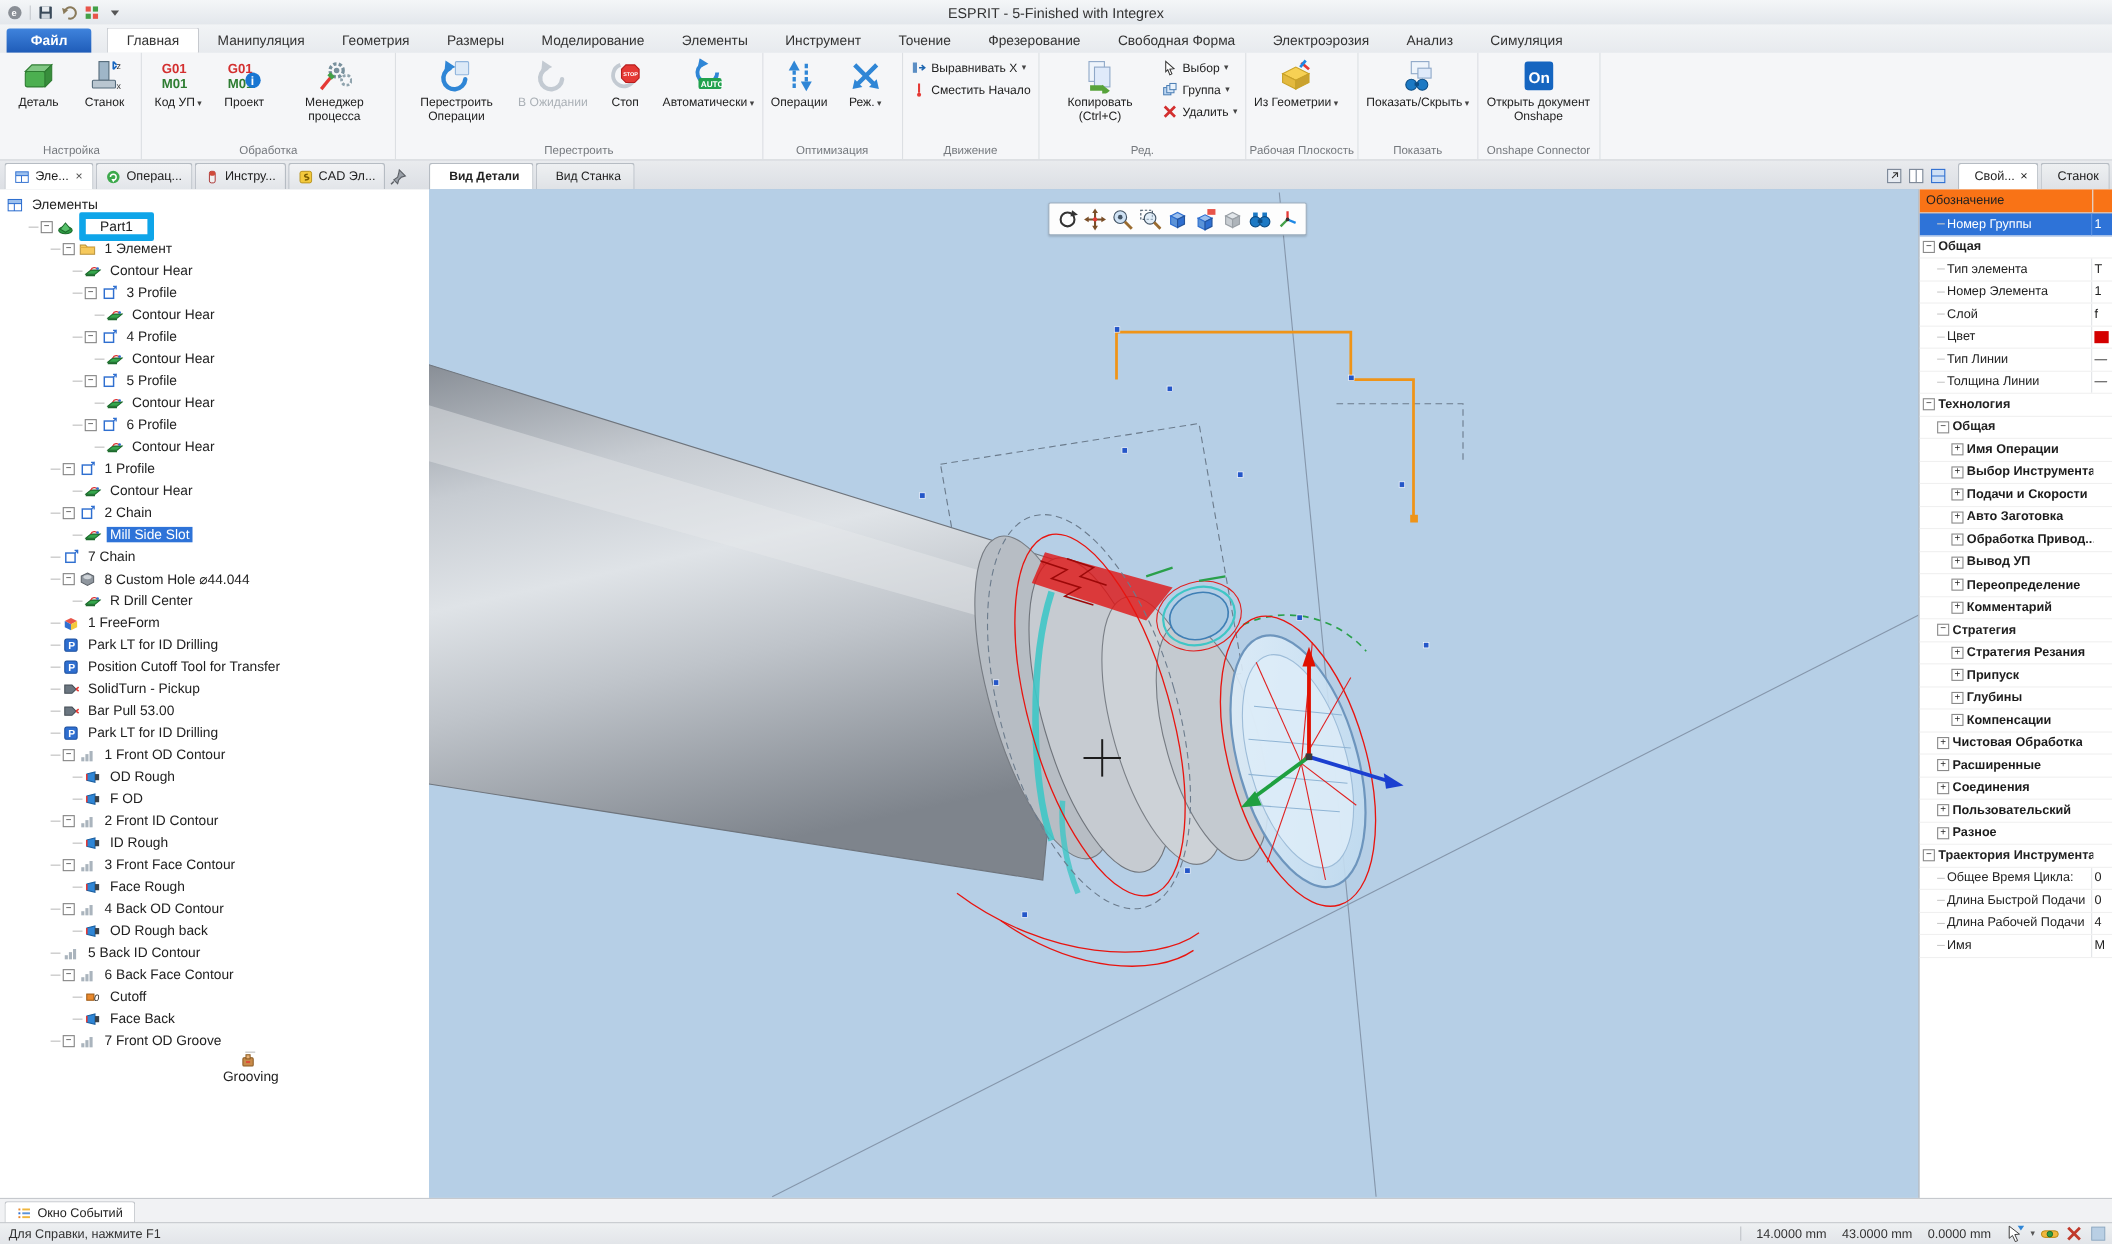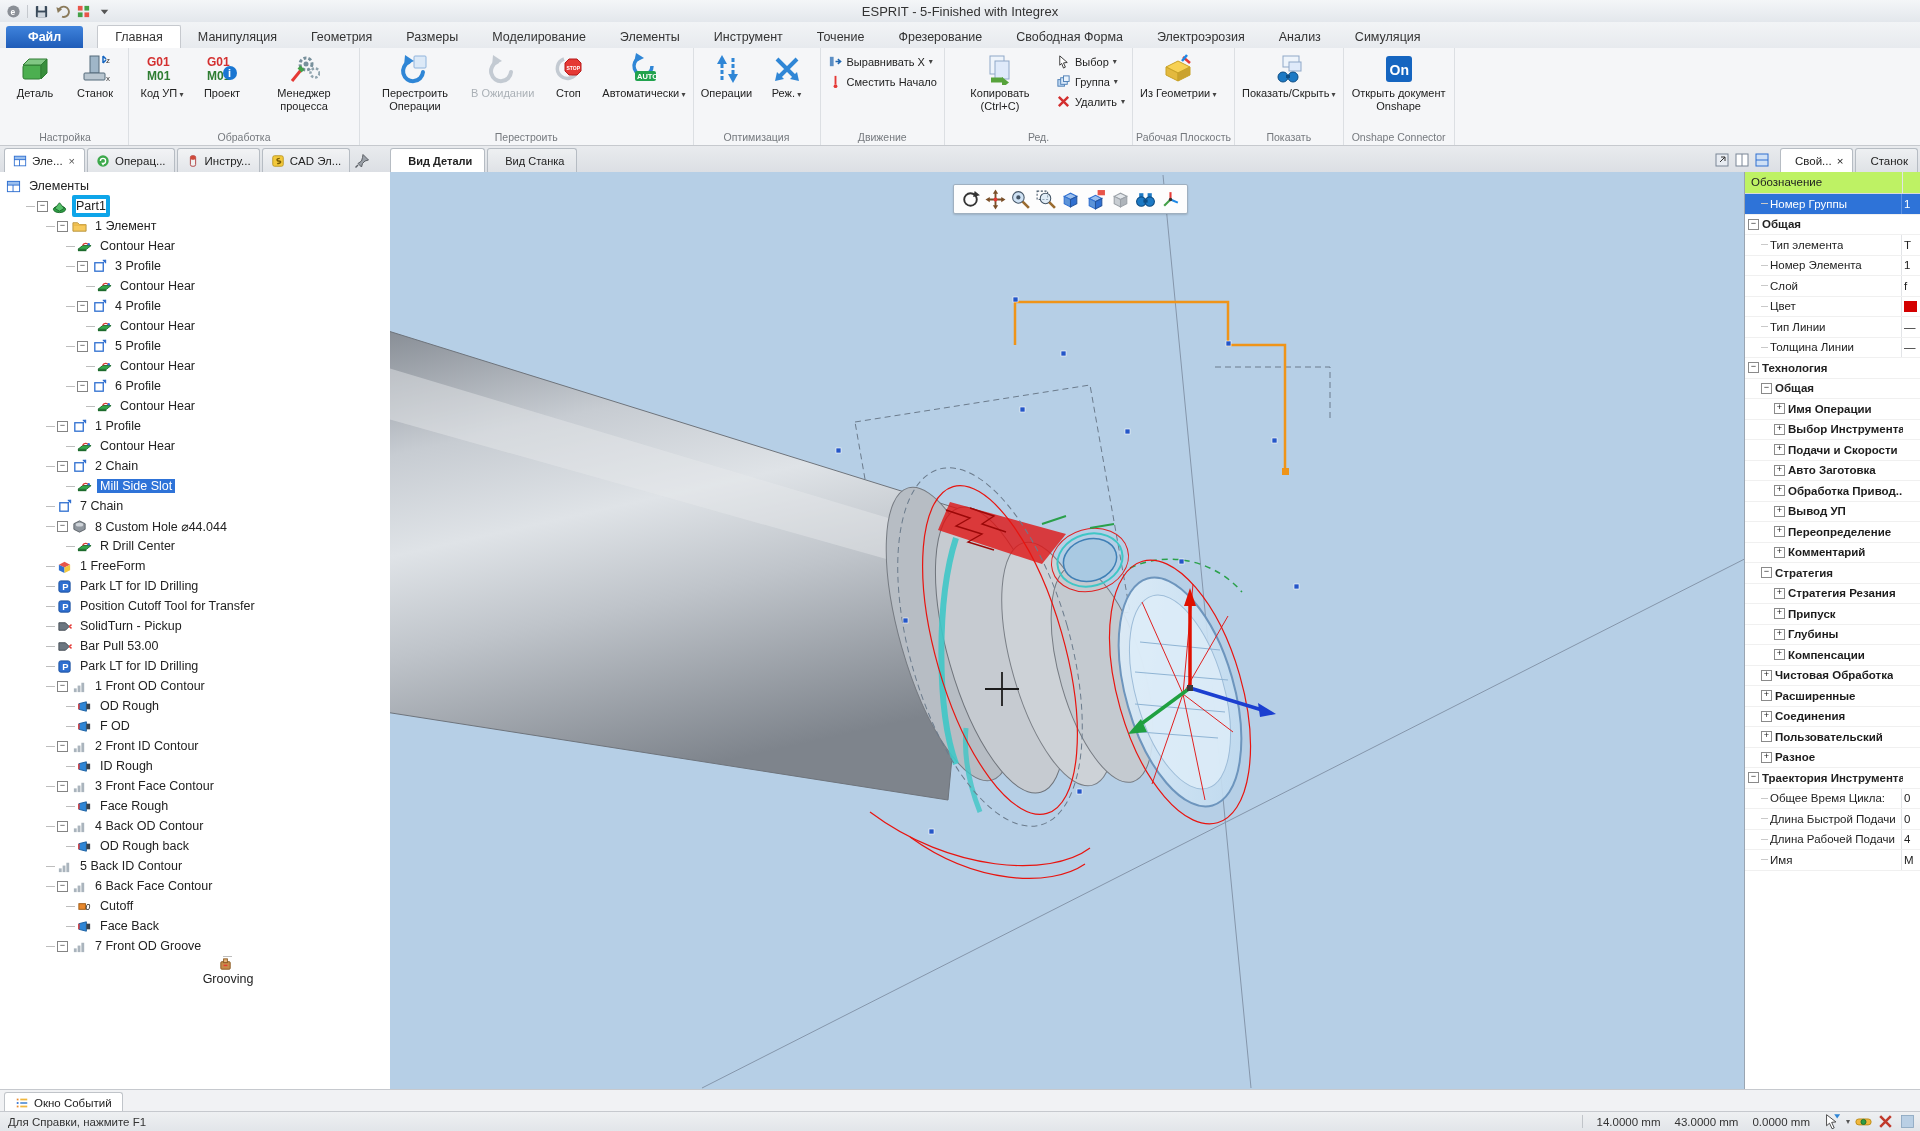--- a/index.html
+++ b/index.html
@@ -47,28 +47,28 @@
   .rtab.active{background:#fff;}
   
   .main{position:absolute;left:0;top:172px;right:0;bottom:41px;}
   .tree{position:absolute;left:0;top:0;bottom:0;width:390px;background:#fff;border-right:1px solid #9aa5b1;overflow:hidden;padding-top:4px;}
   .trow{height:20px;display:flex;align-items:center;font-size:12.5px;white-space:nowrap;}
   .trow .dash{width:9px;border-top:1px solid #bdbdbd;margin-right:2px;flex:none;}
   .expbox{width:9px;height:9px;border:1px solid #848484;background:#fff;font-size:9px;line-height:7px;text-align:center;color:#333;flex:none;margin-right:4px;}
   .ticon{width:15px;height:15px;flex:none;margin-right:5px;}
   .tlabel{padding:0 3px;}
   .tlabel.sel{background:#2e73d8;color:#fff;}
-  .tlabel.boxed{border:4px solid #0ea5e9;border-radius:2px;padding:0 0;}
+  .tlabel.boxed{border:6px solid #0ea5e9;border-radius:2px;padding:0 13px;}
   
   .viewport{position:absolute;left:390px;top:0;right:175px;bottom:0;background:#b6cfe6;overflow:hidden;}
   .vp-toolbar{position:absolute;left:563px;top:12px;height:28px;background:#fdfdfd;border:1px solid #9fb0c0;border-radius:2px;display:flex;align-items:center;gap:4px;padding:0 6px;box-shadow:0 1px 2px rgba(0,0,0,.15);}
   .vp-toolbar .vi{width:21px;height:21px;}
   
   .props{position:absolute;right:0;top:0;bottom:0;width:175px;background:#fff;border-left:1px solid #9aa5b1;overflow:hidden;font-size:11.5px;}
-  .phead{height:21px;line-height:21px;padding-left:6px;border-bottom:1px solid #d8dadd;color:#222;background:#bef264;position:relative;}
+  .phead{height:21px;line-height:21px;padding-left:6px;border-bottom:1px solid #d8dadd;color:#222;background:#f97316;position:relative;}
   .phead::after{content:"";position:absolute;right:17px;top:0;bottom:0;width:1px;background:#e2e4e7;}
   .prow{height:19.5px;display:flex;align-items:center;border-bottom:1px solid #f0f0f0;position:relative;padding-right:17px;}
   .prow .pdash{width:7px;border-top:1px solid #c9c9c9;margin-right:2px;flex:none;}
   .prow .pexp{width:9px;height:9px;border:1px solid #8a8a8a;background:#fff;font-size:9px;line-height:7px;text-align:center;flex:none;margin-right:3px;}
   .prow .plbl{white-space:nowrap;overflow:hidden;}
   .prow.grp .plbl{font-weight:bold;}
   .prow.bold .plbl{font-weight:bold;color:#1c1c1c;}
   .prow .pval{position:absolute;right:0;width:16px;top:0;bottom:0;display:flex;align-items:center;border-left:1px solid #e2e4e7;padding-left:2px;overflow:hidden;white-space:nowrap;}
   .prow.sel{background:#2e73d8;color:#fff;}
   .prow.sel .pval{border-left-color:#5d93e4;}

